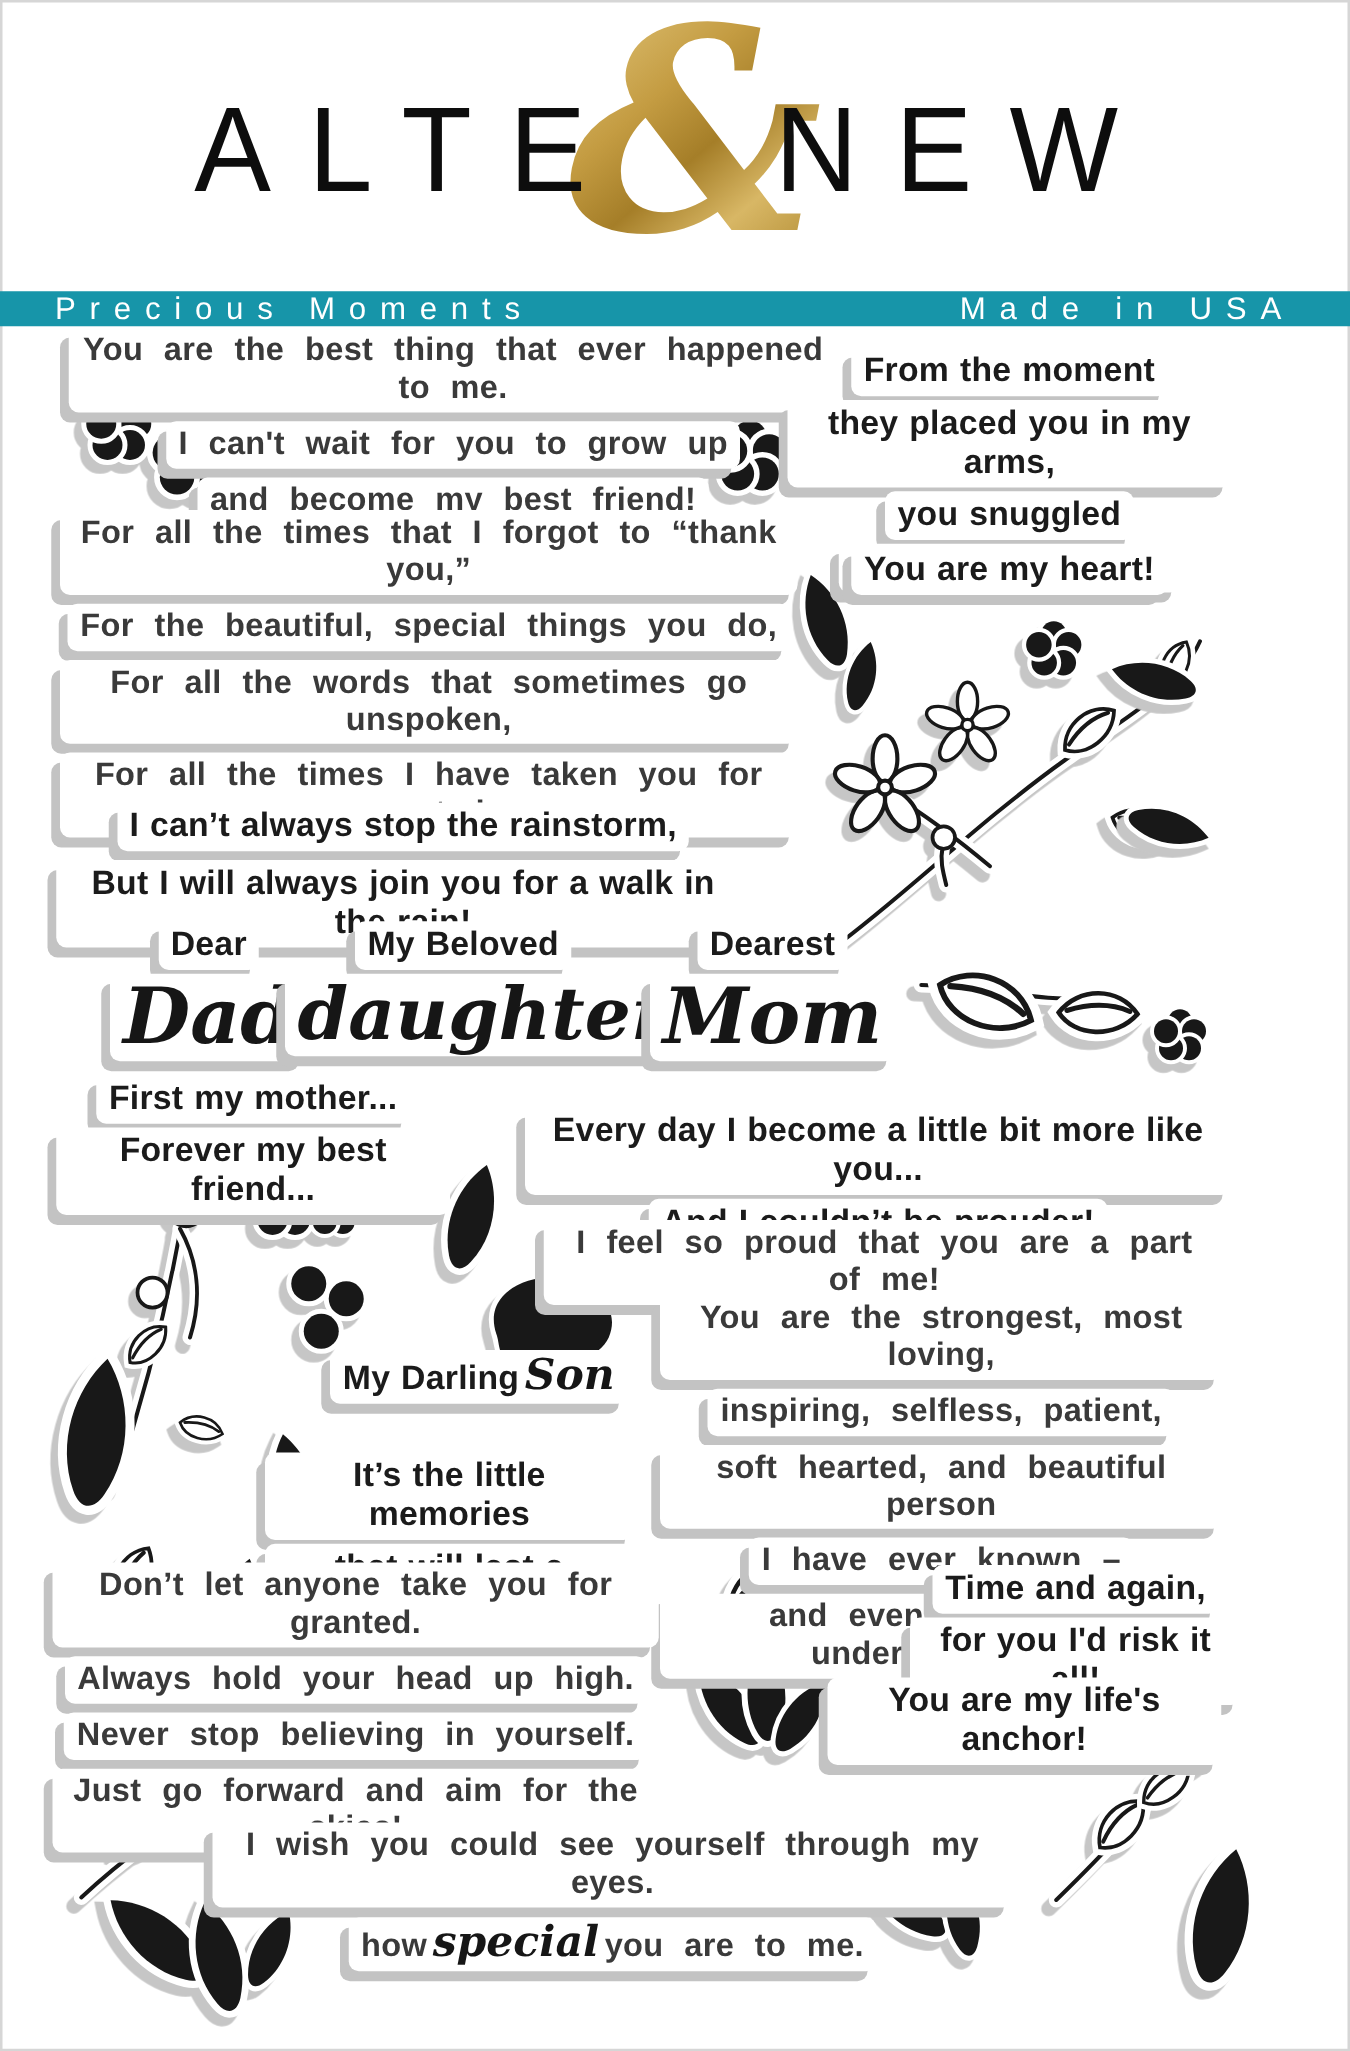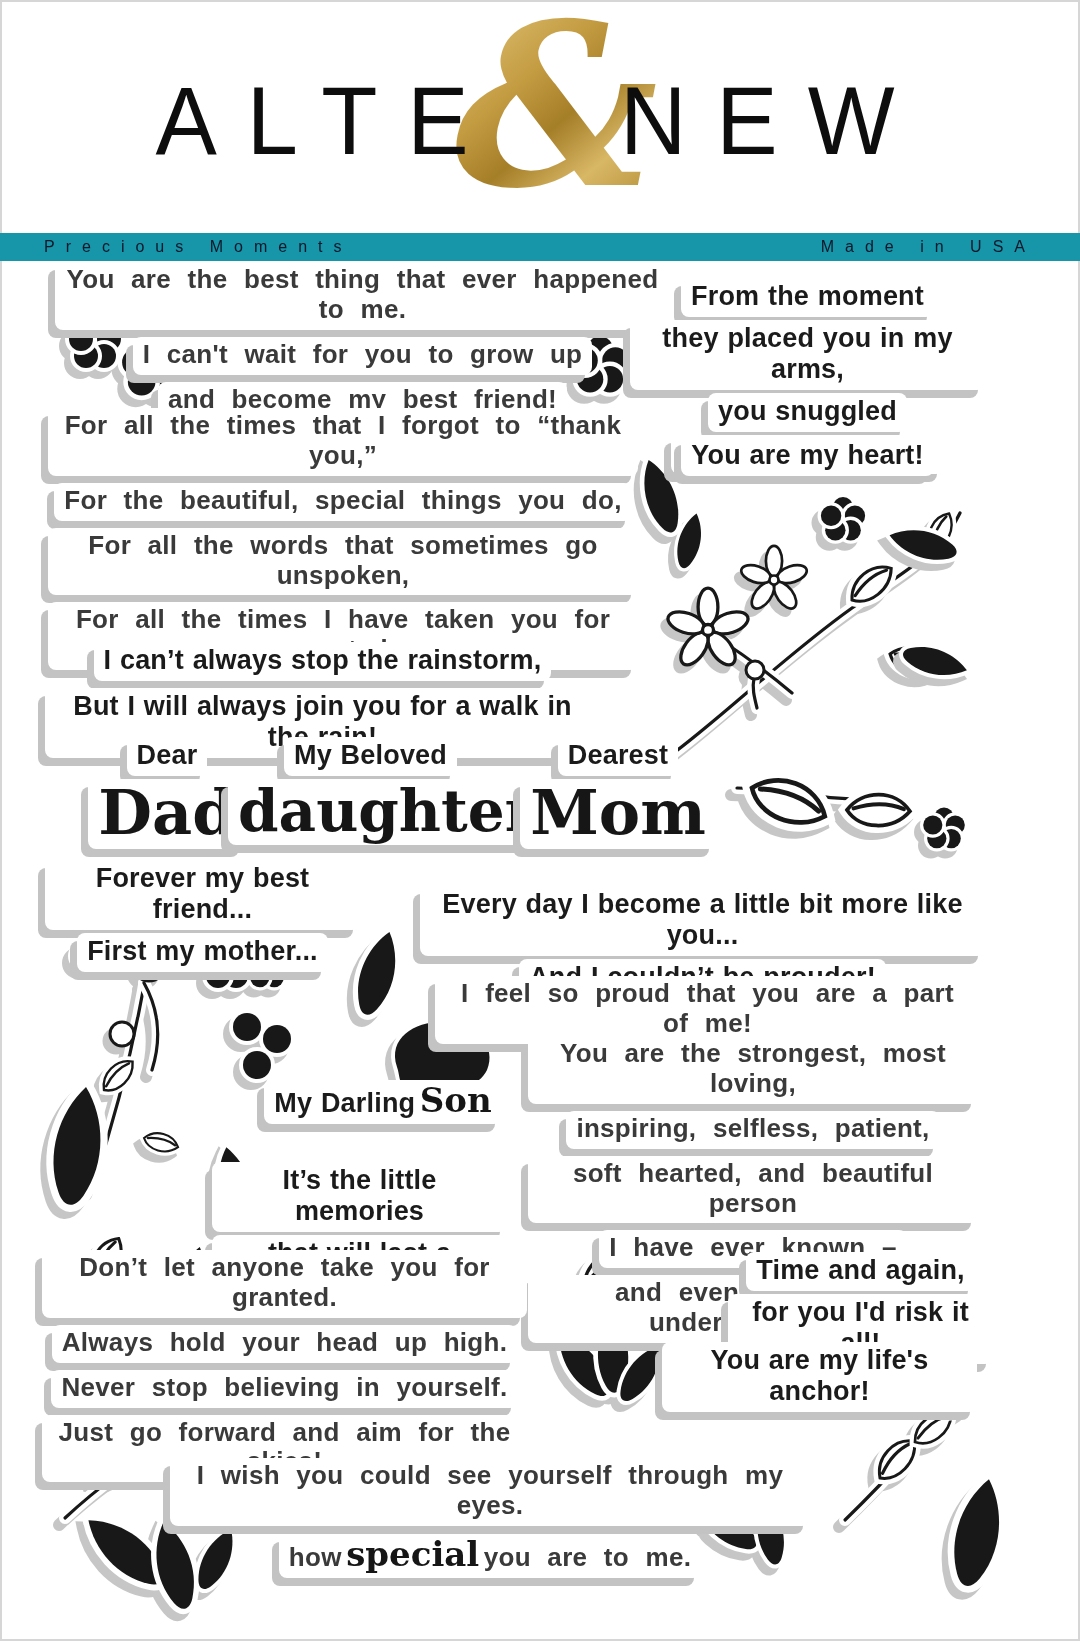--- a/index.html
+++ b/index.html
@@ -16,30 +16,30 @@
   .logo .amp{
     font-family:"DejaVu Serif",serif;font-style:italic;font-weight:700;
     font-size:225px;line-height:0.9;z-index:1;margin:0 -38px 0 -44px;
     background:linear-gradient(140deg,#e3c87e 0%,#c49c42 35%,#a57e28 55%,#d8b765 75%,#b08a31 100%);
     -webkit-background-clip:text;background-clip:text;color:transparent;
     transform:translateY(-14px);
   }
   
   .banner{position:absolute;top:233px;left:0;width:100%;height:28px;
     display:flex;align-items:center;justify-content:space-between;
-    padding:0 44px;box-sizing:border-box;color:#0f172a;font-size:16px;
+    padding:0 44px;box-sizing:border-box;color:#ffffff;font-size:25px;
     letter-spacing:11px;font-weight:400;}
   
   .block{position:absolute;text-align:center;z-index:3;}
   .ln{margin:0 0 7px 0;line-height:1;}
   .chip{display:inline-block;background:#fff;border-radius:8px;
     padding:3px 10px 5px;box-shadow:-7px 8px 0 #c3c3c3;}
   .thin{font-size:26px;color:#3a3a3a;font-weight:700;word-spacing:9px;letter-spacing:0.3px;line-height:1.15;}
   .bold{font-size:27px;color:#1b1b1b;font-weight:700;letter-spacing:0.2px;word-spacing:1px;line-height:1.15;}
-  .script{font-family:"DejaVu Serif",serif;font-weight:700;color:#161616;line-height:1;}
+  .script{font-family:"DejaVu Serif",serif;font-style:italic;font-weight:700;color:#161616;line-height:1;}
   .s62{font-size:62px;} .s60{font-size:58px;} .s56{font-size:34px;}
   .s40{font-size:40px;} .s34{font-size:34px;}
   .tight .ln{margin-bottom:3px;}
   
   .stamp{position:absolute;z-index:1;filter:drop-shadow(-6px 7px 0 #c6c6c6);}
   .stamp svg{display:block;overflow:visible;}
   .ink{fill:#181818;stroke:#fff;stroke-width:8;paint-order:stroke;}
   .wink{fill:#fff;stroke:#181818;stroke-width:3;}
   .line{fill:none;stroke:#181818;stroke-width:3.2;stroke-linecap:round;}
   .lineW{fill:none;stroke:#fff;stroke-width:12;stroke-linecap:round;}
@@ -127,22 +127,22 @@
     <div class="ln"><span class="chip bold">My Beloved</span></div>
     <div class="ln"><span class="chip script s60">daughter</span></div>
   </div>
 
   <div class="block tight" style="left:518px;top:737px;width:200px;">
     <div class="ln"><span class="chip bold">Dearest</span></div>
     <div class="ln"><span class="chip script s62">Mom</span></div>
   </div>
 
   <div class="block tight" style="left:45px;top:860px;width:315px;">
+    <div class="ln"><span class="chip bold">First my mother...</span></div>
     <div class="ln"><span class="chip bold">Forever my best friend...</span></div>
-    <div class="ln"><span class="chip bold">First my mother...</span></div>
   </div>
 
   <div class="block tight" style="left:420px;top:886px;width:565px;">
     <div class="ln"><span class="chip bold">Every day I become a little bit more like you...</span></div>
     <div class="ln"><span class="chip bold">And I couldn’t be prouder!</span></div>
   </div>
 
   <div class="block" style="left:435px;top:976px;width:545px;">
     <div class="ln"><span class="chip thin">I feel so proud that you are a part of me!</span></div>
   </div>

